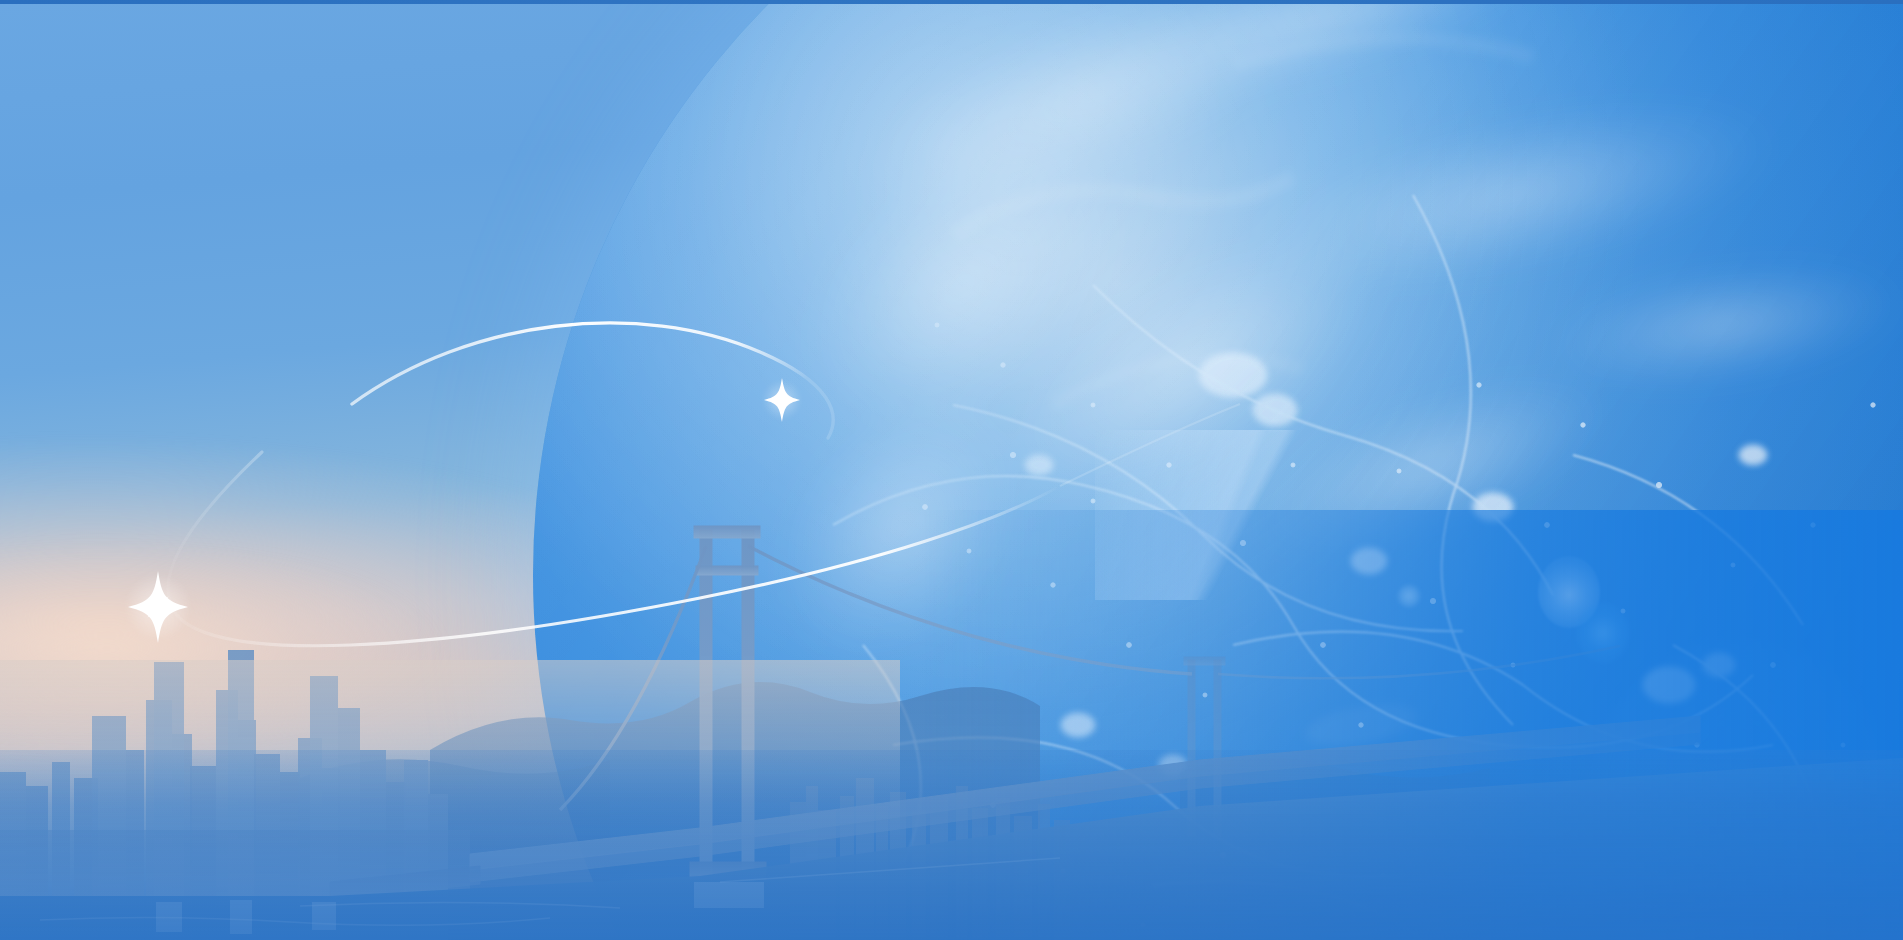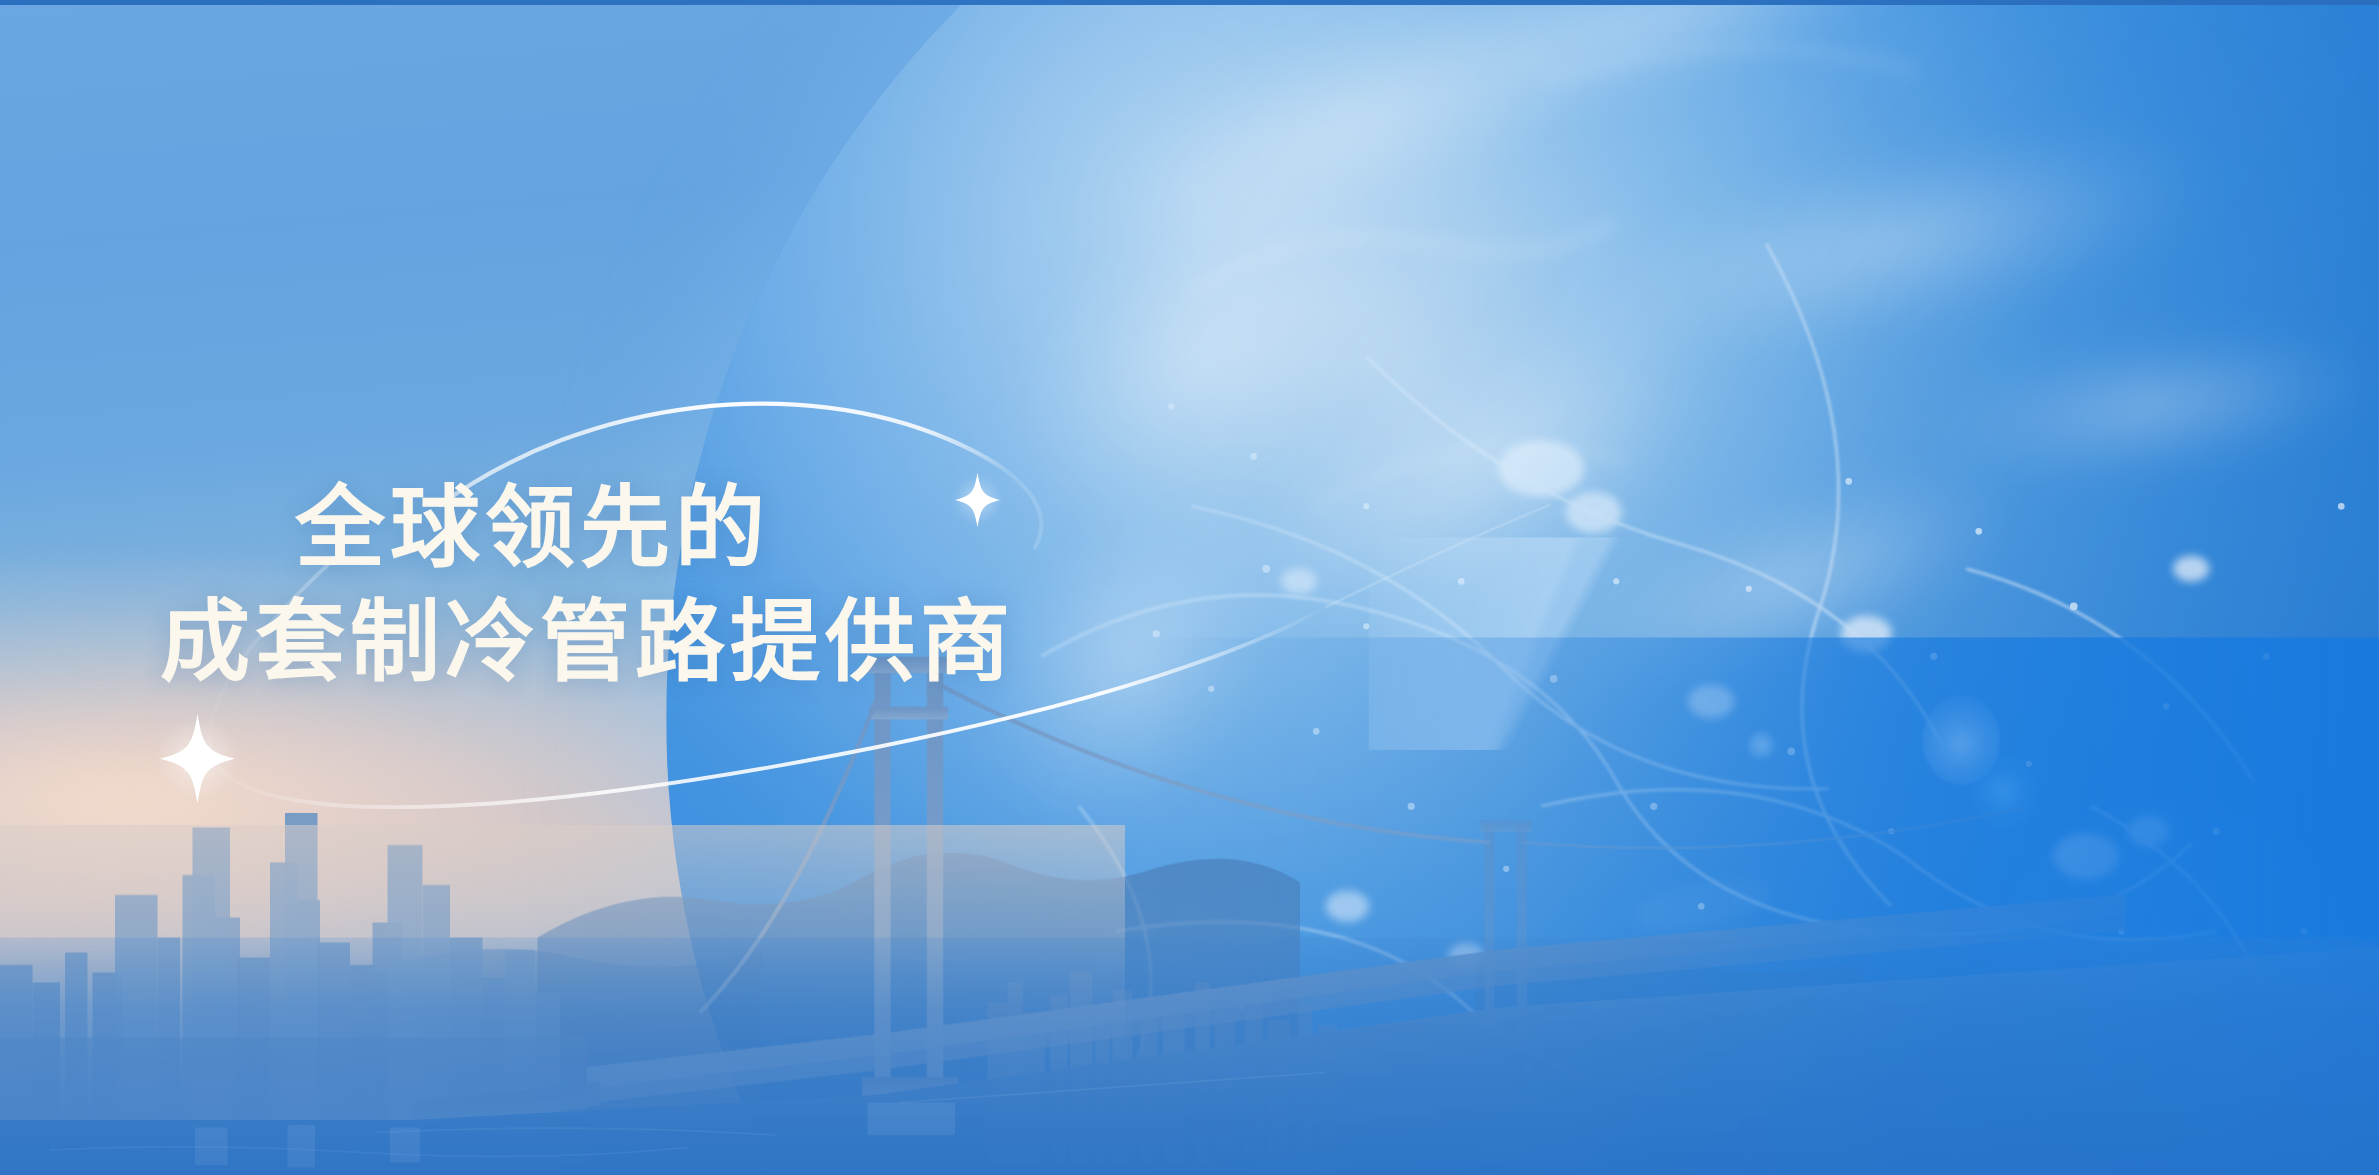--- a/index.html
+++ b/index.html
@@ -498,20 +498,16 @@
       <path d="M0 -36 C 4 -12, 6 -6, 30 0 C 6 6, 4 12, 0 36 C -4 12, -6 6, -30 0 C -6 -6, -4 -12, 0 -36 Z" fill="#ffffff"></path>
       <path d="M0 -15 C 1.6 -5, 2.4 -2.4, 13 0 C 2.4 2.4, 1.6 5, 0 15 C -1.6 5, -2.4 2.4, -13 0 C -2.4 -2.4, -1.6 -5, 0 -15 Z" fill="#ffffff" opacity=".95" transform="rotate(45)"></path>
     </g>
 
     <g transform="translate(782,400)">
       <circle r="20" fill="url(#sparkG)" opacity=".45" filter="url(#softglow)"></circle>
       <path d="M0 -22 C 2.6 -7.4, 3.6 -3.6, 18 0 C 3.6 3.6, 2.6 7.4, 0 22 C -2.6 7.4, -3.6 3.6, -18 0 C -3.6 -3.6, -2.6 -7.4, 0 -22 Z" fill="#ffffff"></path>
     </g>
   </svg>
 
-  <div class="headline">
-    <span class="l1">全球领先的</span>
-    <span class="l2">成套制冷管路提供商</span>
-  </div>
 
   <div class="top-strip"></div>
 
 </div>
 
 </body></html>

